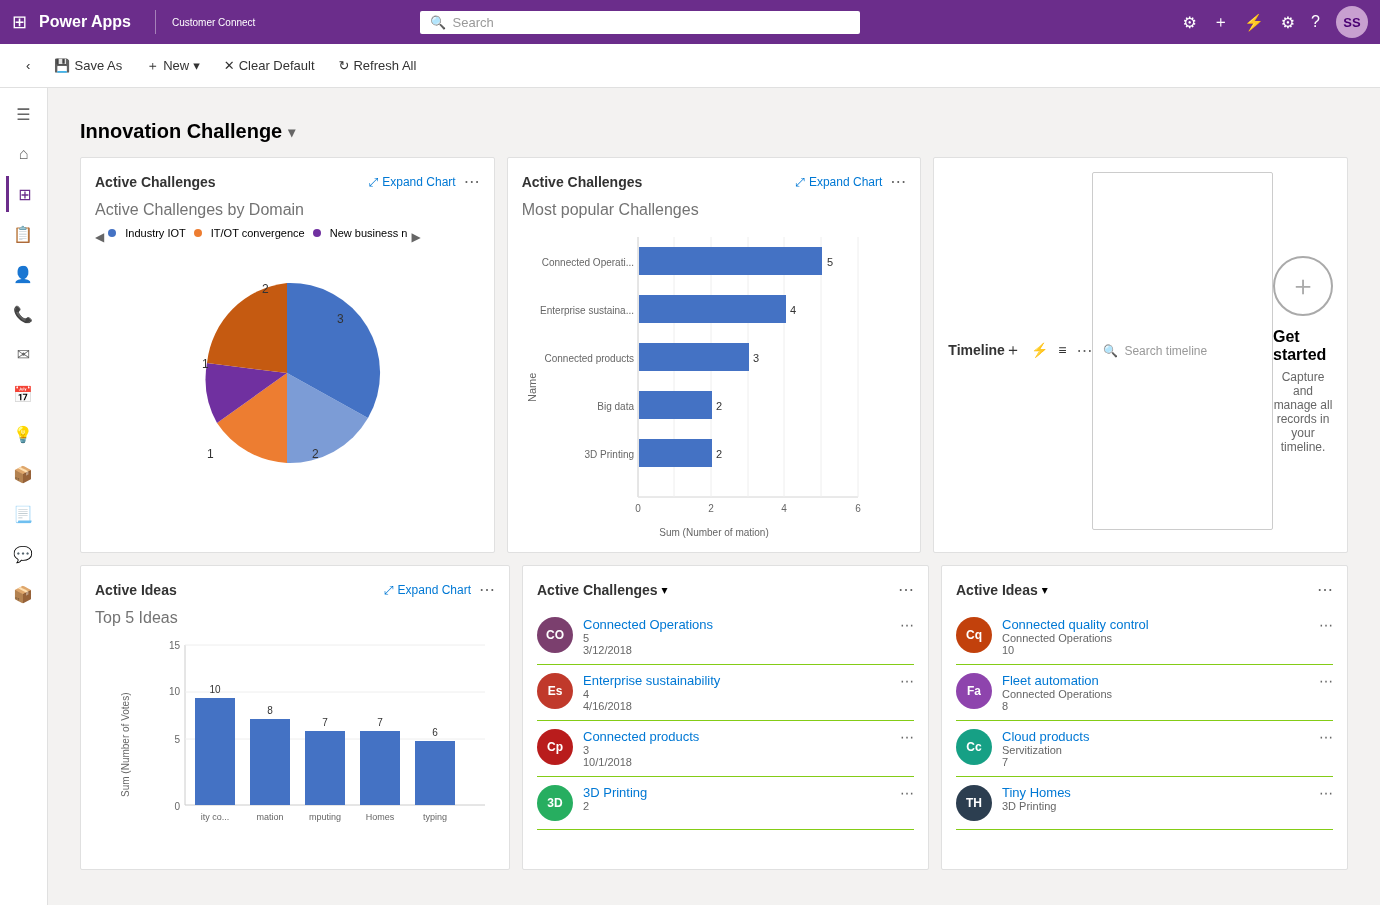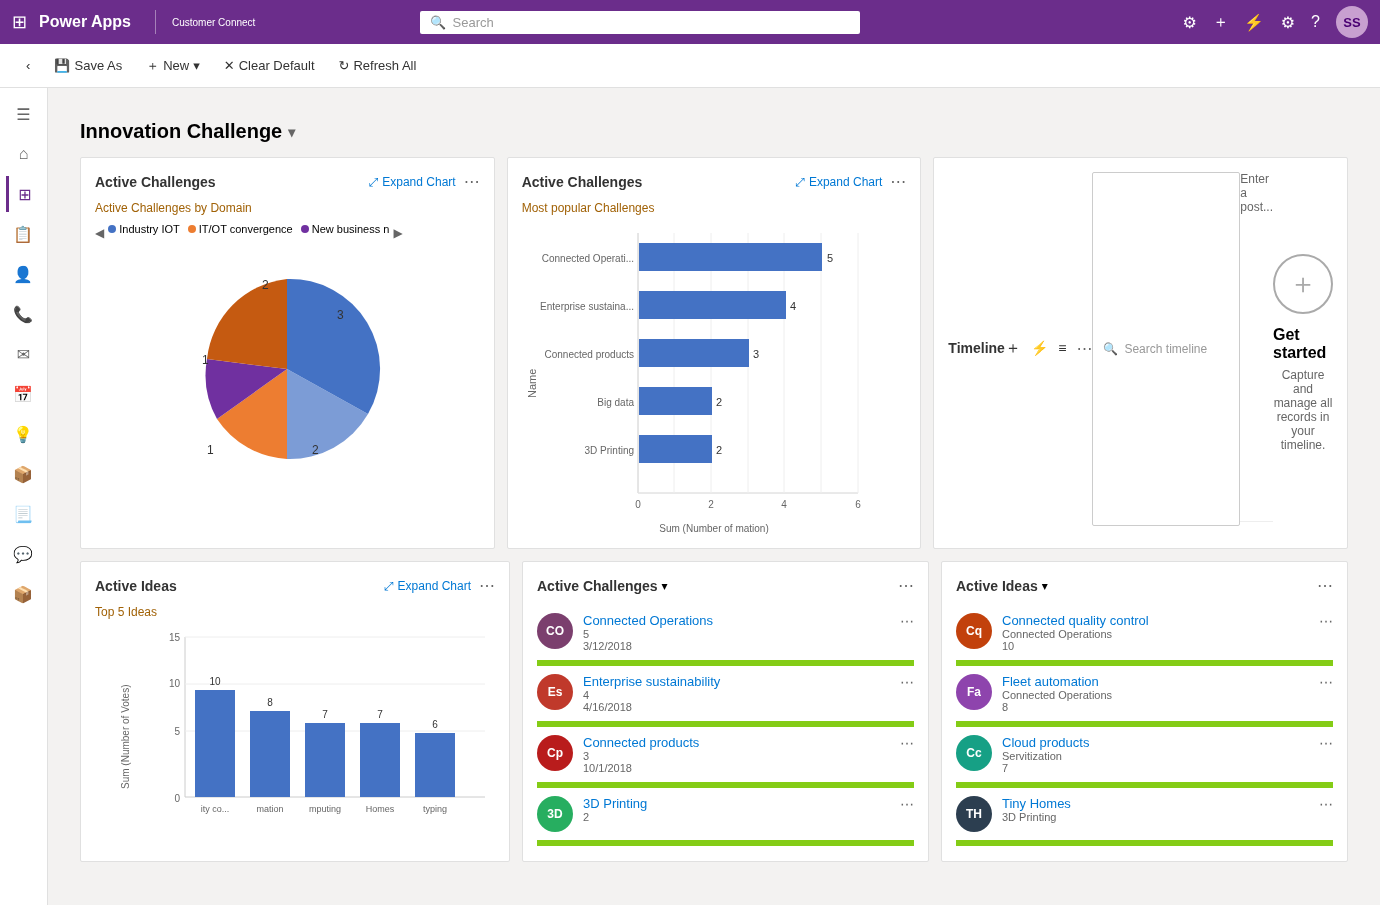--- a/index.html
+++ b/index.html
@@ -117,21 +117,21 @@
       display: flex; align-items: center; gap: 4px;
       color: #0078d4; font-size: 12px; cursor: pointer; border: none; background: none;
     }
     .more-btn { color: #666; cursor: pointer; font-size: 16px; border: none; background: none; }
 
     
     .chart-legend {
       display: flex; align-items: center; gap: 8px;
       font-size: 11px; flex-wrap: wrap; margin-bottom: 8px;
     }
-    .legend-item { display: flex; align-items: center; gap: 3px; }
+    .legend-item { display: flex; align-items: center; gap: 9px; }
     .legend-dot { width: 8px; height: 8px; border-radius: 50%; }
     .pie-container { display: flex; justify-content: center; padding: 8px 0; }
 
     
     .timeline-card { display: flex; flex-direction: row; }
     .timeline-header-actions { display: flex; align-items: center; gap: 10px; }
     .timeline-search {
       display: flex; align-items: center; gap: 6px;
       border: 1px solid #ccc; border-radius: 2px; padding: 5px 10px;
       font-size: 12px; color: #666; margin-bottom: 8px;
@@ -148,21 +148,21 @@
       display: flex; align-items: center; justify-content: center;
       font-size: 28px; color: #aaa; margin-bottom: 12px;
     }
     .get-started-title { font-size: 16px; font-weight: 600; margin-bottom: 6px; }
     .get-started-sub { font-size: 12px; color: #666; text-align: center; }
 
     
     .list-item-row {
       display: flex; align-items: flex-start;
       padding: 8px 0;
-      border-bottom: 6px solid #84cc16;
+      border-bottom: 1px solid #84cc16;
       gap: 10px;
     }
     .list-avatar {
       width: 36px; height: 36px; border-radius: 50%;
       display: flex; align-items: center; justify-content: center;
       font-size: 12px; font-weight: 700; color: white;
       flex-shrink: 0;
     }
     .list-item-content { flex: 1; }
     .list-item-name { font-size: 13px; font-weight: 500; color: #0078d4; }
@@ -173,21 +173,21 @@
     .list-scroll { max-height: 280px; overflow-y: auto; }
 
     
     .bottom-row {
       display: grid;
       grid-template-columns: 1fr 1fr 1fr;
       gap: 12px;
       margin-top: 12px;
       border-radius: 17px;
     }
-    .bar-chart-title { font-size: 12px; color: #a16207; margin-bottom: 8px; }
+    .bar-chart-title { font-size: 16px; color: #737373; margin-bottom: 8px; }
 
     svg text { font-family: 'Segoe UI', sans-serif; }
 
     
     ::-webkit-scrollbar { width: 6px; }
     ::-webkit-scrollbar-track { background: #f3f2f1; }
     ::-webkit-scrollbar-thumb { background: #ccc; border-radius: 3px; }
   </style>
 </head>
 <body>
@@ -374,21 +374,20 @@
             <span style="cursor:pointer;font-size:16px;color:#333;">＋</span>
             <span style="cursor:pointer;font-size:14px;color:#333;">⚡</span>
             <span style="cursor:pointer;font-size:14px;color:#333;">≡</span>
             <button class="more-btn">⋯</button>
           </div>
         </div>
         <div class="timeline-search">
           <span>🔍</span>
           <span style="color:#999">Search timeline</span>
         </div>
-        <div class="timeline-enter-post" style="cursor:text;border-bottom:1px solid #eee;padding-bottom:8px;">Enter a post...</div>
         <div class="timeline-empty">
           <div class="plus-circle">＋</div>
           <div class="get-started-title">Get started</div>
           <div class="get-started-sub">Capture and manage all records in your timeline.</div>
         </div>
       </div>
     </div>
 
     <div class="bottom-row">
 

